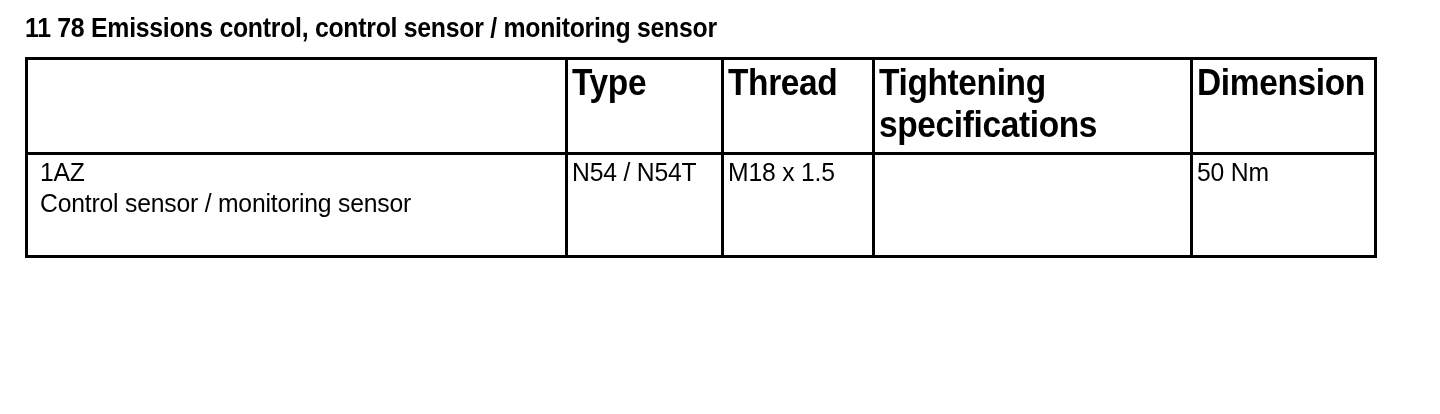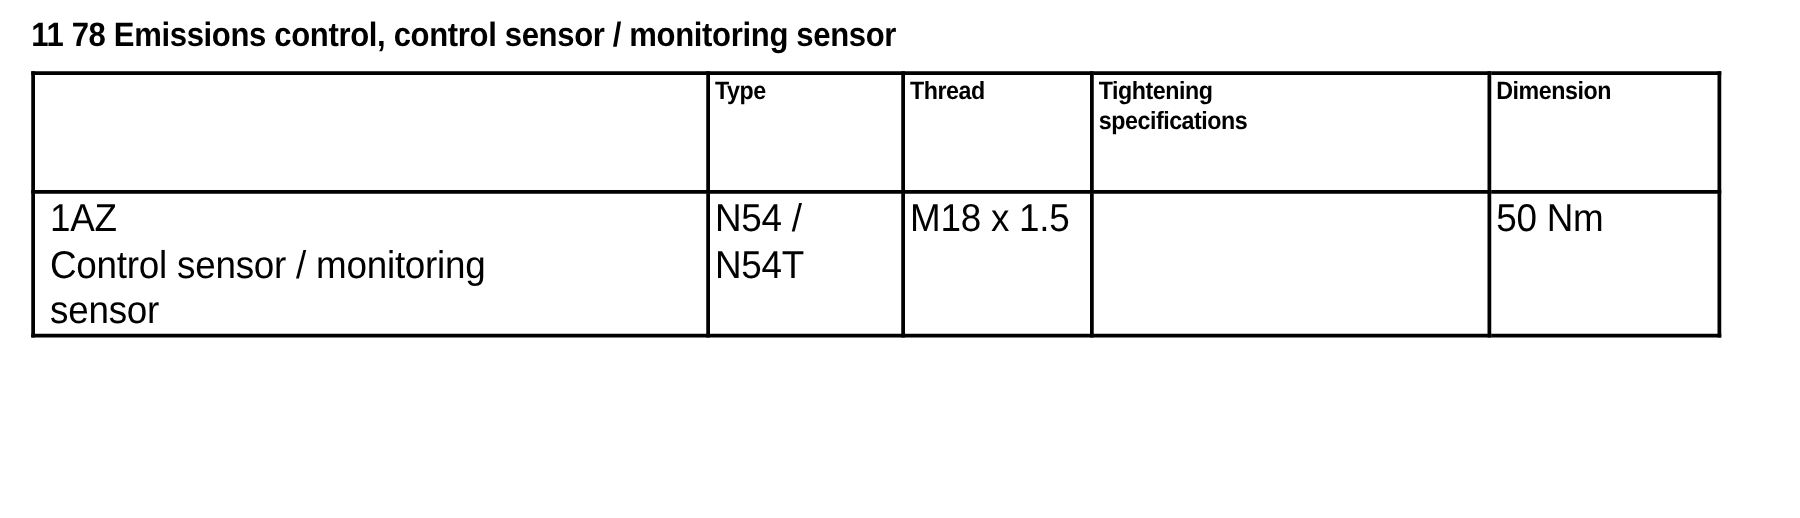--- a/index.html
+++ b/index.html
@@ -47,32 +47,32 @@
     line-height: 1.18;
   }
   .col-desc   { width: 540px; }
   .col-type   { width: 156px; }
   .col-thread { width: 151px; }
   .col-tight  { width: 318px; }
   .col-dim    { width: 184px; }
 
   thead td {
     height: 90px;
-    font-size: 20px;
+    font-size: 36px;
     font-weight: bold;
     letter-spacing: -0.4px;
   }
   thead td .htxt {
     display: block;
     transform: scaleX(0.93);
     transform-origin: left top;
   }
   tbody td {
     height: 98px;
-    font-size: 31px;
+    font-size: 26px;
     font-weight: normal;
     letter-spacing: -0.2px;
   }
   tbody td .btxt {
     display: block;
     transform: scaleX(0.95);
     transform-origin: left top;
   }
   .desc-cell {
     position: relative;

